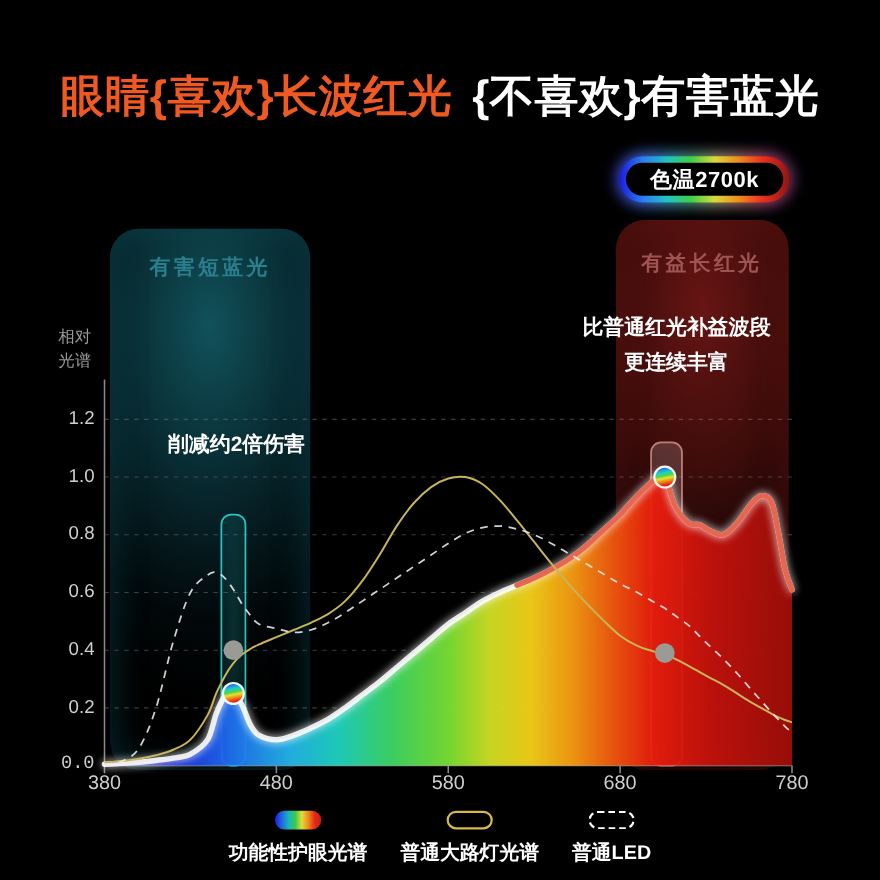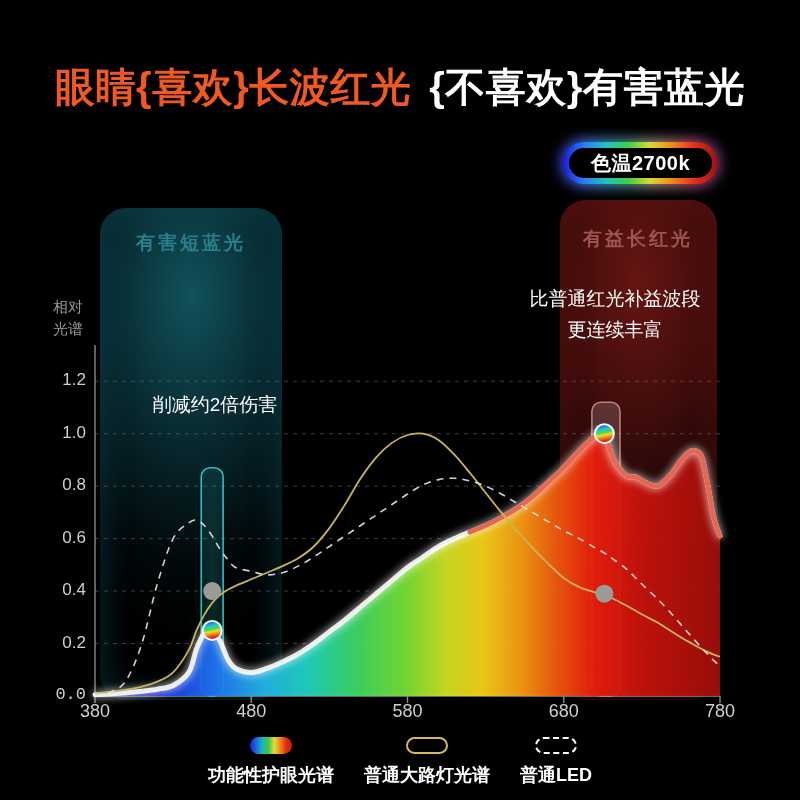--- a/index.html
+++ b/index.html
@@ -65,21 +65,21 @@
     position:absolute;text-align:center;
     font-size:19px;font-weight:bold;letter-spacing:3px;
     white-space:nowrap;
   }
   .panel-label.blue{left:100px;top:230px;width:182px;color:#2a7f8c;}
   .panel-label.red{left:553px;top:226px;width:170px;color:#9e5450;}
 
   
   .anno{
     position:absolute;text-align:center;color:#ffffff;
-    font-size:19px;font-weight:normal;line-height:31px;white-space:nowrap;
+    font-size:19px;font-weight:bold;line-height:31px;white-space:nowrap;
   }
   .anno.left{left:110px;top:389px;width:210px;}
   .anno.right{left:470px;top:283px;width:290px;}
 
   
   #plot{position:absolute;left:0;top:0;width:800px;height:800px;}
 
   
   .axis-title{
     position:absolute;left:42px;top:296px;width:52px;

